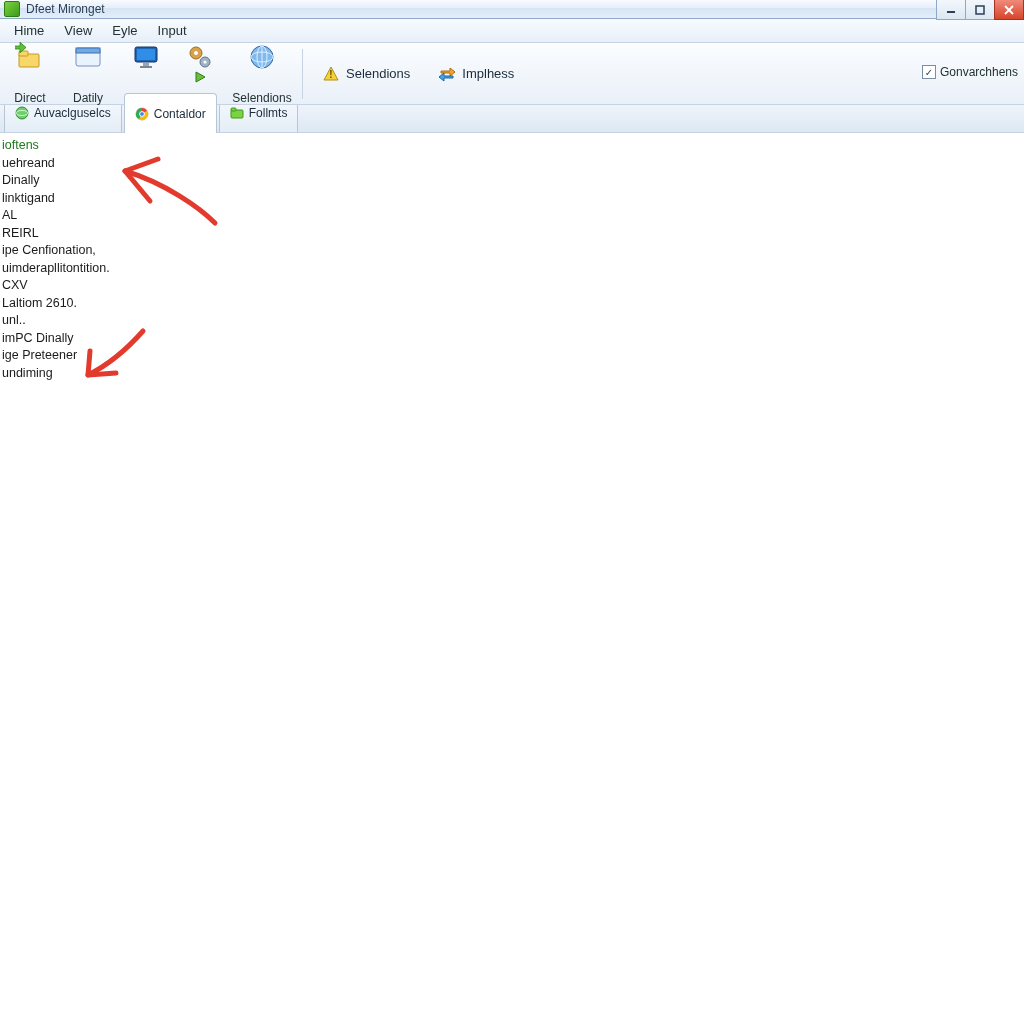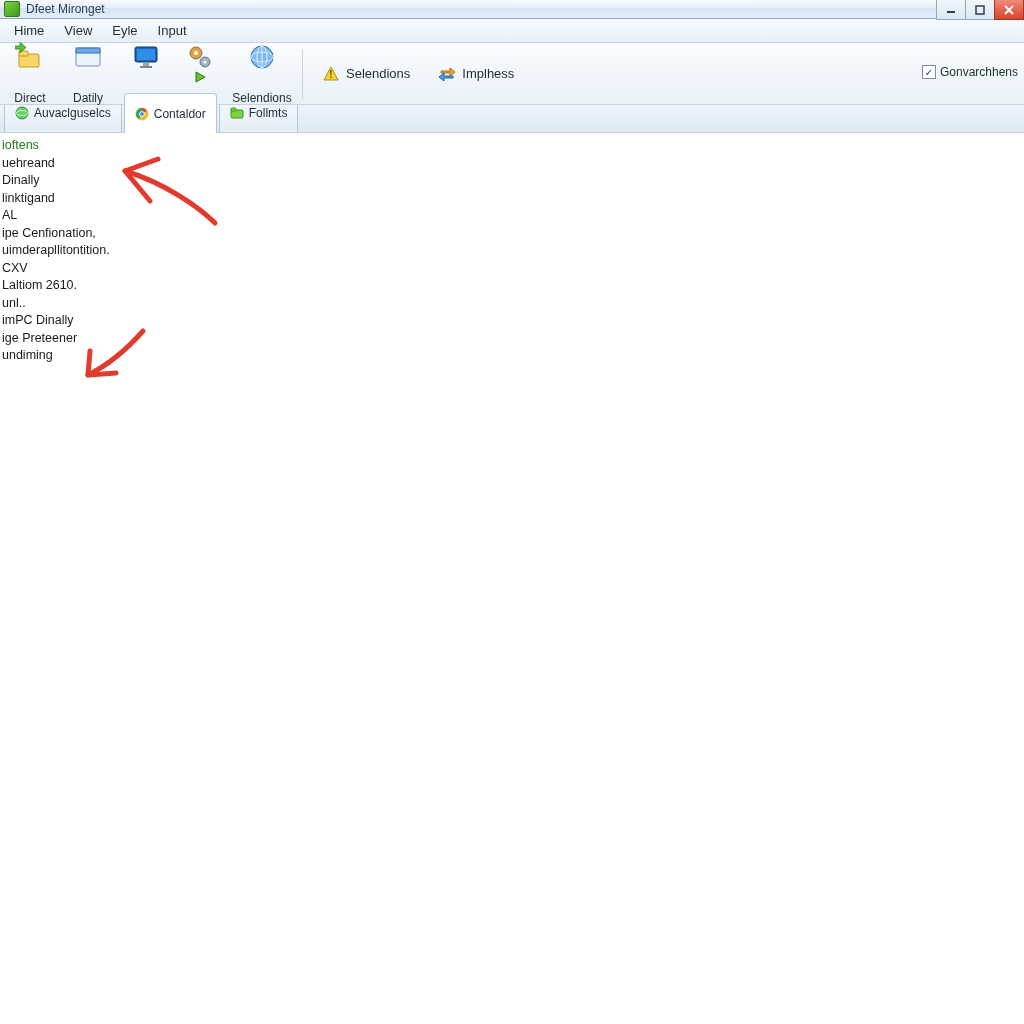--- a/index.html
+++ b/index.html
@@ -279,20 +279,21 @@
   </div>
 </div>
 
 <div class="content">
   <div class="list">
     <div class="row header">ioftens</div>
     <div class="row">uehreand</div>
     <div class="row">Dinally</div>
     <div class="row">linktigand</div>
     <div class="row">AL</div>
+    <div class="row">REIRL</div>
     <div class="row">ipe Cenfionation,</div>
     <div class="row">uimderapllitontition.</div>
     <div class="row">CXV</div>
     <div class="row">Laltiom 2610.</div>
     <div class="row">unl..</div>
     <div class="row">imPC Dinally</div>
     <div class="row">ige Preteener</div>
     <div class="row">undiming</div>
   </div>
 

